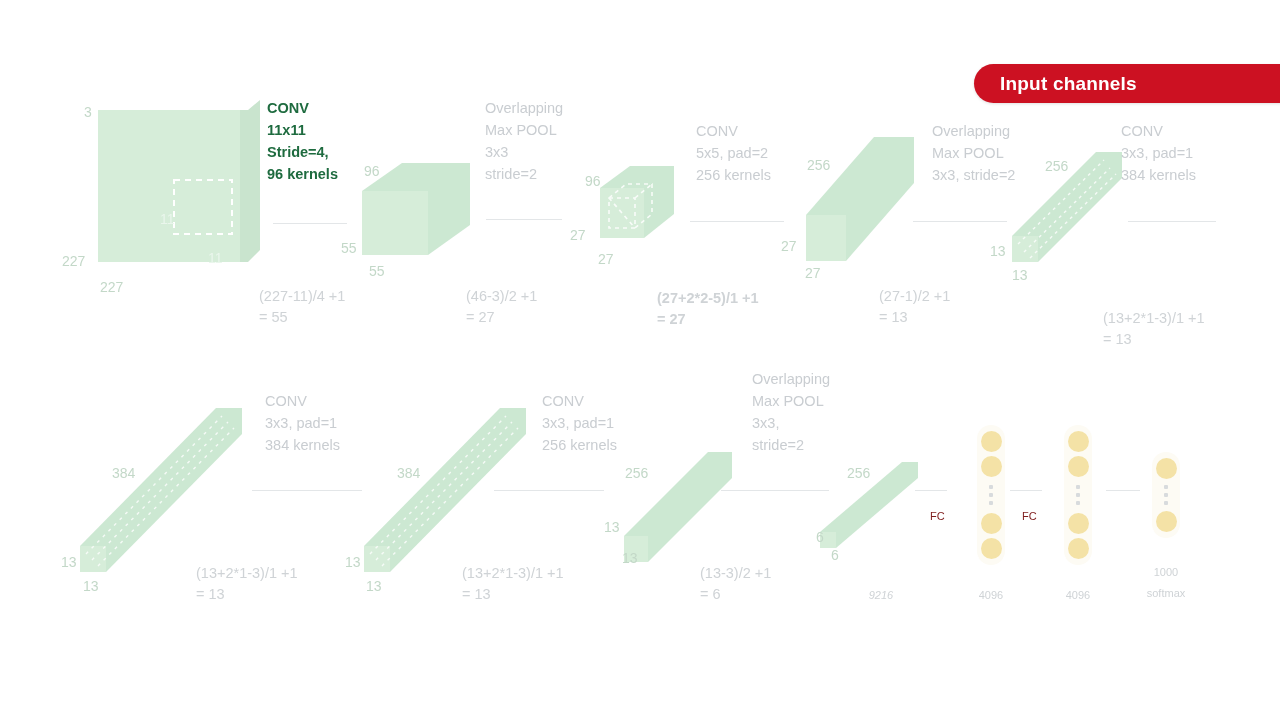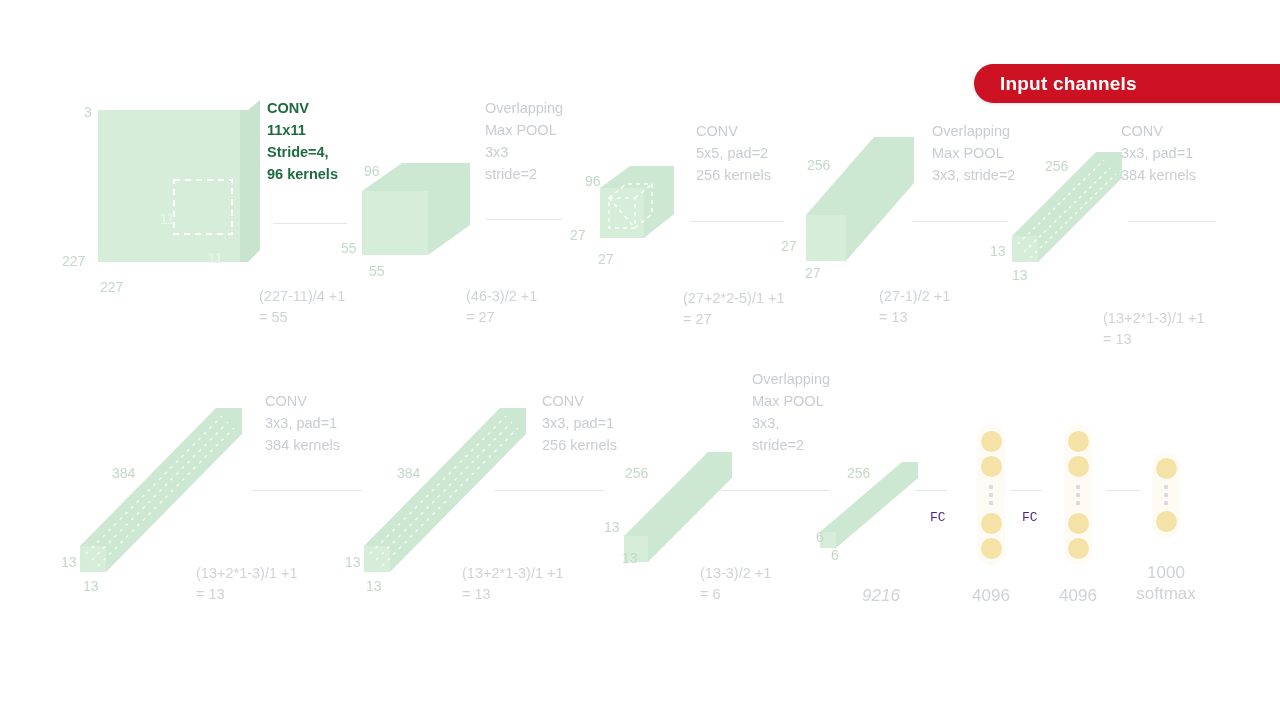--- a/index.html
+++ b/index.html
@@ -93,30 +93,29 @@
   .fc-ell{
     display:flex;flex-direction:column;align-items:center;gap:4px;
     padding:4px 0;
   }
   .fc-ell i{
     display:block;width:4px;height:4px;background:#d8dbdd;border-radius:1px;
   }
   .fc-label{
     position:absolute;
     color:#cfd3d6;
-    font-size:17px;
+    font-size:11px;
     text-align:center;
     line-height:21px;
     white-space:pre;
   }
   .fc-mid{
     position:absolute;
-    color:#4c1d95;
-    font-size:13px;
-    font-family:Liberation Mono, monospace;
+    color:#7f1d1d;
+    font-size:11px;
   }
 </style>
 </head>
 <body>
 
 <div id="stage">
 
   <div class="banner">
     <span class="banner-label">Input channels</span>
   </div>
@@ -166,21 +165,21 @@
     </g>
   </svg>
   <div class="dim" style="left:585px;top:173px;">96</div>
   <div class="dim" style="left:570px;top:227px;">27</div>
   <div class="dim" style="left:598px;top:251px;">27</div>
 
   <div class="op" style="left:696px;top:120px;">CONV
 5x5, pad=2
 256 kernels</div>
   <div class="conn" style="left:690px;top:221px;width:94px;"></div>
-  <div class="formula" style="left:683px;top:288px;">(27+2*2-5)/1 +1
+  <div class="formula" style="left:657px;top:288px;font-weight:bold;">(27+2*2-5)/1 +1
 = 27</div>
 
   <svg class="blocksvg" style="left:806px;top:137px;" width="110" height="128">
     <polygon points="0,78 68,0 108,0 108,46 40,124 0,124" fill="#cce8d2"></polygon>
     <polygon points="0,78 40,78 40,124 0,124" fill="#d6edd9"></polygon>
   </svg>
   <div class="dim" style="left:807px;top:157px;">256</div>
   <div class="dim" style="left:781px;top:238px;">27</div>
   <div class="dim" style="left:805px;top:265px;">27</div>
 

